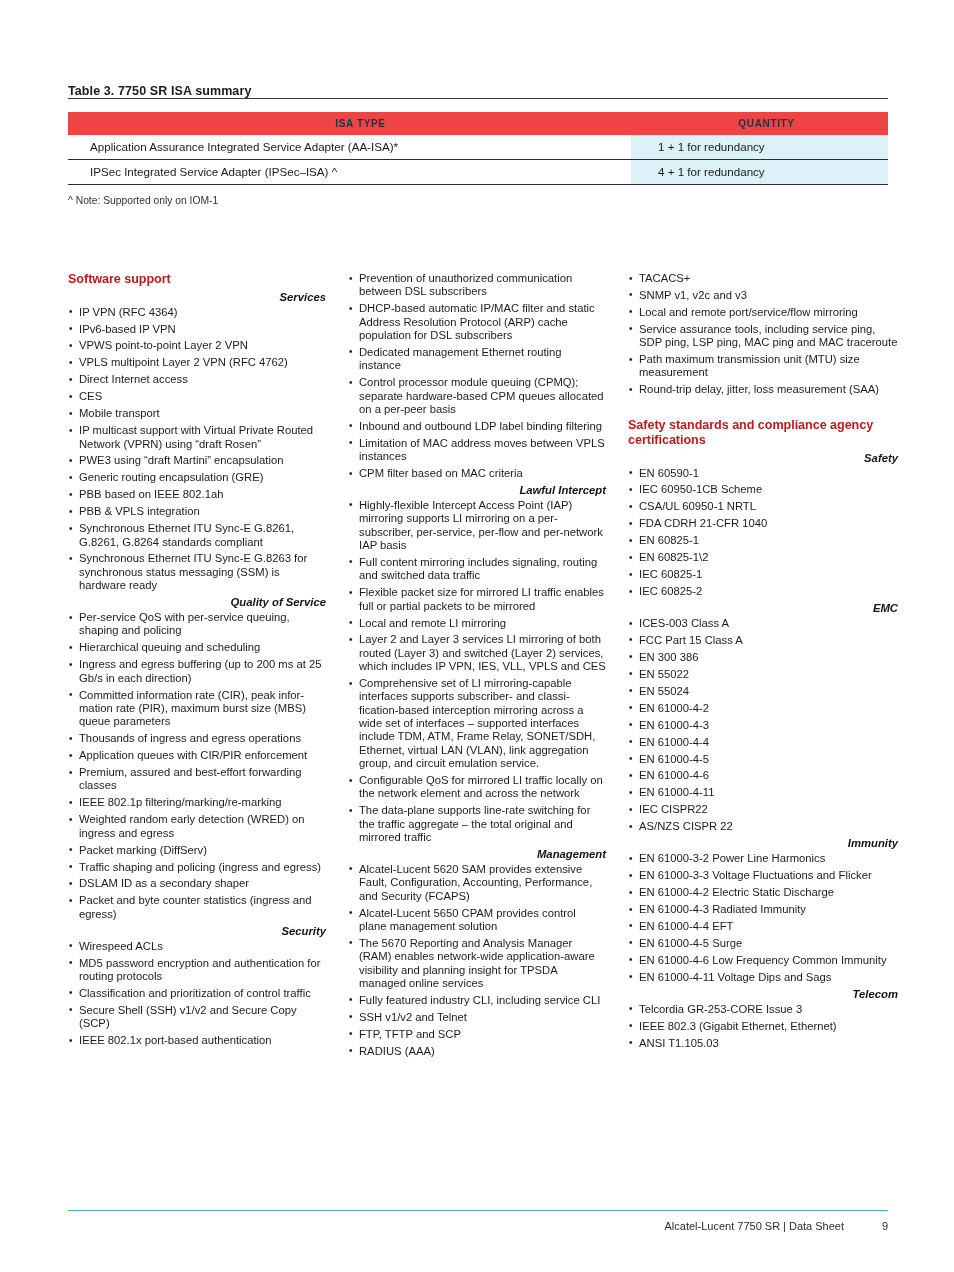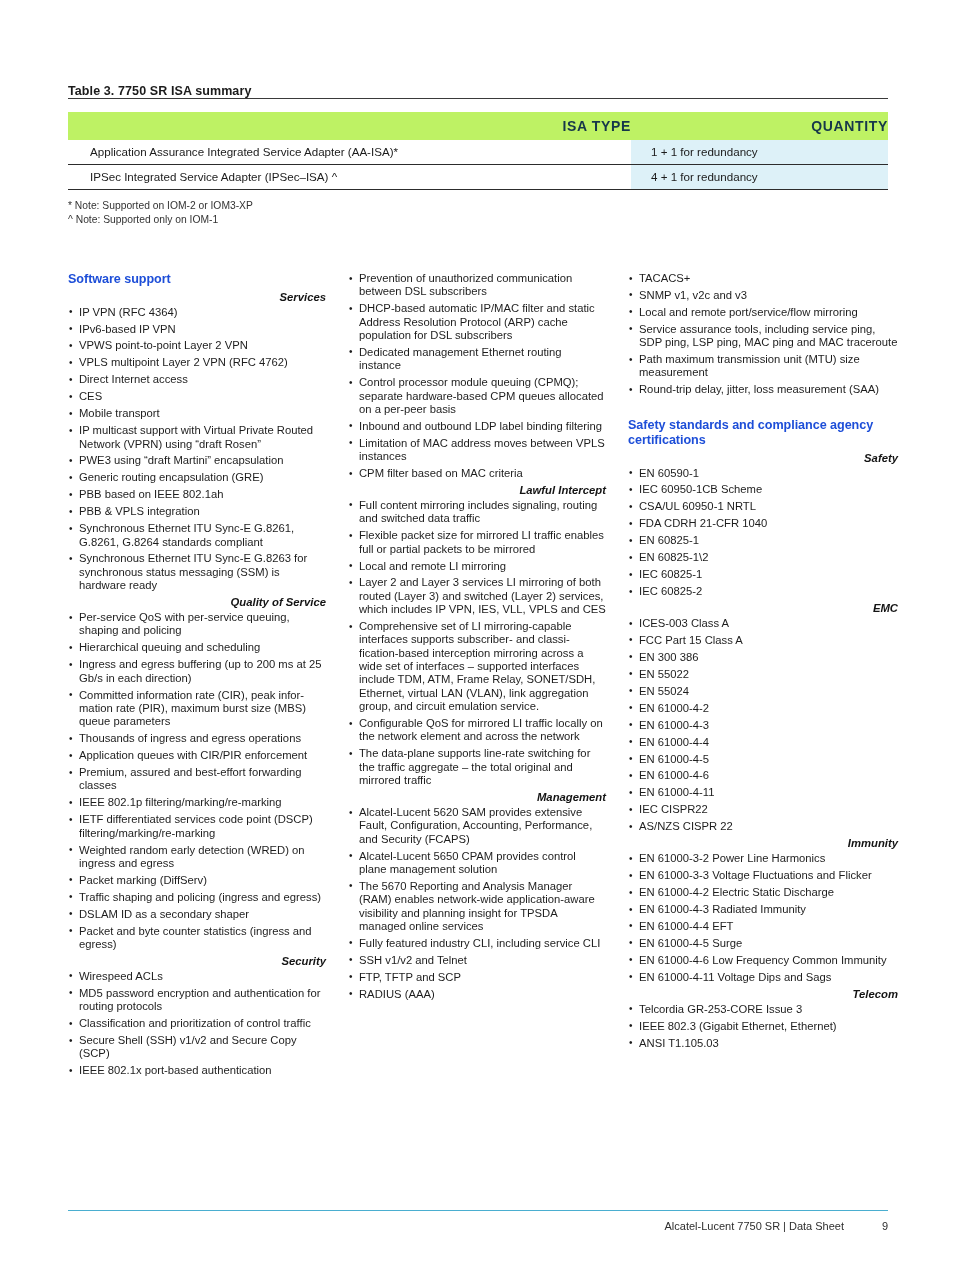--- a/index.html
+++ b/index.html
@@ -32,43 +32,43 @@
   table.isa {
     width: 820px;
     border-collapse: collapse;
     margin-top: 13px;
     table-layout: fixed;
   }
   table.isa col.c-type { width: 563px; }
   table.isa col.c-qty  { width: 257px; }
 
   table.isa thead th {
-    background: #bef264;
+    background: #ef4444;
     color: #16374a;
-    font-size: 14px;
+    font-size: 10px;
     font-weight: bold;
     letter-spacing: 0.65px;
-    text-align: right;
+    text-align: center;
     padding: 6px 0 6px 22px;
     height: 21px;
     vertical-align: middle;
   }
   table.isa thead th.qty-head { padding-left: 14px; }
 
   table.isa tbody td {
     font-size: 11.6px;
     padding: 5px 0 6px 22px;
     border-bottom: 1.1px solid #2c2c2c;
     height: 22px;
     vertical-align: middle;
     color: #1b1b1b;
   }
   table.isa tbody td.qty {
     background: #ddf1f8;
-    padding-left: 20px;
+    padding-left: 27px;
   }
 
   .table-notes {
     margin-top: 9px;
     font-size: 10.3px;
     line-height: 13.6px;
     color: #333;
   }
 
   
@@ -84,21 +84,21 @@
   }
   .col-1 { left: 0px;   width: 258px; }
   .col-2 { left: 280px; width: 258px; }
   .col-3 { left: 560px; width: 270px; }
 
   h2.sec-title {
     font-size: 12.6px;
     font-weight: bold;
     margin: 0 0 4px 0;
     line-height: 14.6px;
-    color: #1d4ed8;
+    color: #b91c1c;
     letter-spacing: -0.05px;
   }
   h2.sec-title.spaced { margin-top: 18px; }
 
   h3.sub-title {
     font-size: 11.3px;
     font-weight: bold;
     font-style: italic;
     margin: 4px 0 2px 0;
     line-height: 13px;
@@ -168,21 +168,20 @@
           <td class="qty">1 + 1 for redundancy</td>
         </tr>
         <tr>
           <td>IPSec Integrated Service Adapter (IPSec–ISA) ^</td>
           <td class="qty">4 + 1 for redundancy</td>
         </tr>
       </tbody>
     </table>
 
     <div class="table-notes">
-      <div>* Note: Supported on IOM-2 or IOM3-XP</div>
       <div>^ Note: Supported only on IOM-1</div>
     </div>
   </div>
 
   <div class="columns">
 
     <div class="col col-1">
       <h2 class="sec-title">Software support</h2>
       <div>
         <h3 class="sub-title">Services</h3>
@@ -207,21 +206,20 @@
         <h3 class="sub-title">Quality of Service</h3>
         <ul class="bullets">
           <li>Per-service QoS with per-service queuing, shaping and policing</li>
           <li>Hierarchical queuing and scheduling</li>
           <li>Ingress and egress buffering (up to 200 ms at 25 Gb/s in each direction)</li>
           <li>Committed information rate (CIR), peak infor-mation rate (PIR), maximum burst size (MBS) queue parameters</li>
           <li>Thousands of ingress and egress operations</li>
           <li>Application queues with CIR/PIR enforcement</li>
           <li>Premium, assured and best-effort forwarding classes</li>
           <li>IEEE 802.1p filtering/marking/re-marking</li>
-          <li>IETF differentiated services code point (DSCP) filtering/marking/re-marking</li>
           <li>Weighted random early detection (WRED) on ingress and egress</li>
           <li>Packet marking (DiffServ)</li>
           <li>Traffic shaping and policing (ingress and egress)</li>
           <li>DSLAM ID as a secondary shaper</li>
           <li>Packet and byte counter statistics (ingress and egress)</li>
         </ul>
       </div>
       <div>
         <h3 class="sub-title">Security</h3>
         <ul class="bullets">
@@ -240,20 +238,21 @@
         <li>DHCP-based automatic IP/MAC filter and static Address Resolution Protocol (ARP) cache population for DSL subscribers</li>
         <li>Dedicated management Ethernet routing instance</li>
         <li>Control processor module queuing (CPMQ); separate hardware-based CPM queues allocated on a per-peer basis</li>
         <li>Inbound and outbound LDP label binding filtering</li>
         <li>Limitation of MAC address moves between VPLS instances</li>
         <li>CPM filter based on MAC criteria</li>
       </ul>
       <div>
         <h3 class="sub-title">Lawful Intercept</h3>
         <ul class="bullets">
+          <li>Highly-flexible Intercept Access Point (IAP) mirroring supports LI mirroring on a per-subscriber, per-service, per-flow and per-network IAP basis</li>
           <li>Full content mirroring includes signaling, routing and switched data traffic</li>
           <li>Flexible packet size for mirrored LI traffic enables full or partial packets to be mirrored</li>
           <li>Local and remote LI mirroring</li>
           <li>Layer 2 and Layer 3 services LI mirroring of both routed (Layer 3) and switched (Layer 2) services, which includes IP VPN, IES, VLL, VPLS and CES</li>
           <li>Comprehensive set of LI mirroring-capable interfaces supports subscriber- and classi-fication-based interception mirroring across a wide set of interfaces – supported interfaces include TDM, ATM, Frame Relay, SONET/SDH, Ethernet, virtual LAN (VLAN), link aggregation group, and circuit emulation service.</li>
           <li>Configurable QoS for mirrored LI traffic locally on the network element and across the network</li>
           <li>The data-plane supports line-rate switching for the traffic aggregate – the total original and mirrored traffic</li>
         </ul>
       </div>
       <div>

